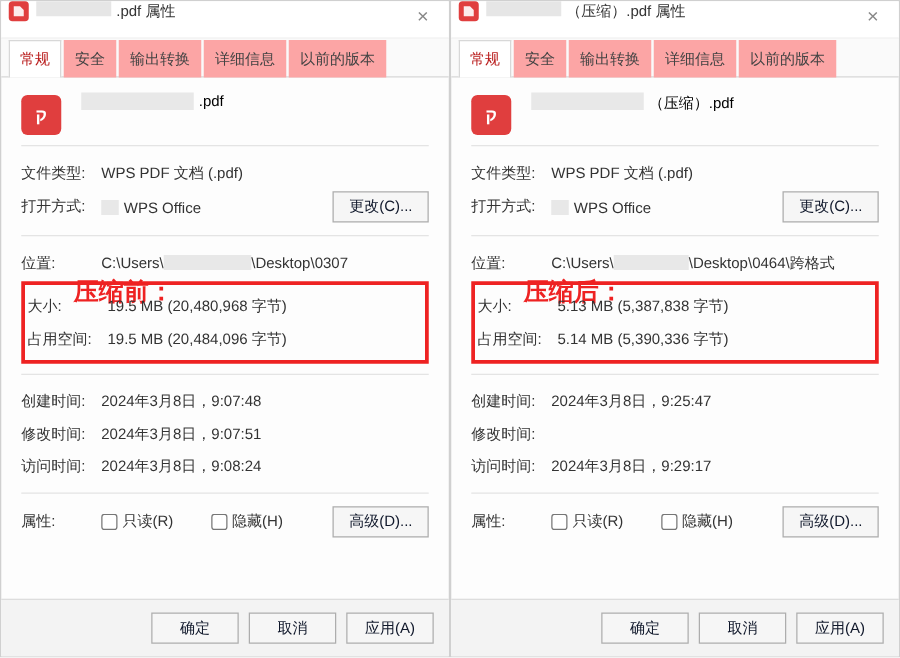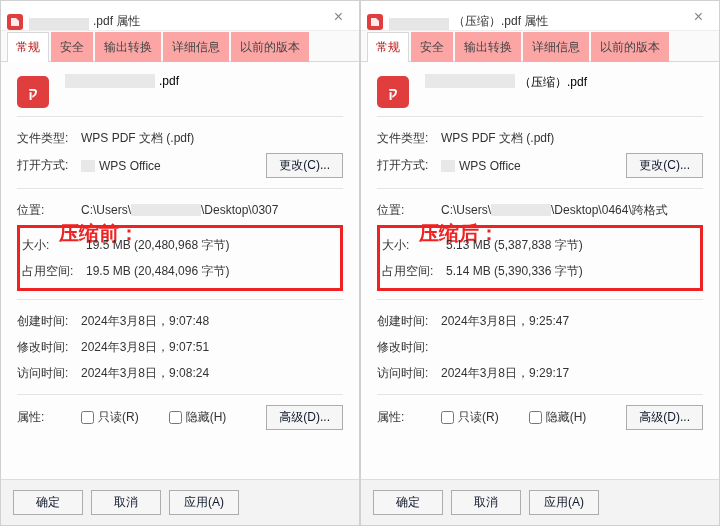--- a/index.html
+++ b/index.html
@@ -1,19 +1,19 @@
 <!DOCTYPE html>
 <html><head>
 <meta charset="utf-8">
 <style>
 *{box-sizing:border-box;margin:0;padding:0;font-family:"Microsoft YaHei","SimSun",sans-serif;font-size:12px}
 body{background:#fff;width:720px;height:526px;overflow:hidden;position:relative}
 .container{display:flex;gap:0;height:100%}
 .dialog{width:360px;height:526px;border:1px solid #d0d0d0;background:#fdfdfd;display:flex;flex-direction:column;position:relative}
-.titlebar{height:30px;background:#fff;display:flex;align-items:flex-end;padding:0 6px;border-bottom:1px solid #eee}
+.titlebar{height:30px;background:#fff;display:flex;align-items:flex-start;padding:0 6px;border-bottom:1px solid #eee}
 .title-icon{width:16px;height:16px;background:#e03e3e;border-radius:3px;display:flex;align-items:center;justify-content:center;margin-right:6px}
 .title-icon svg{width:10px;height:10px;fill:#fff}
 .title-redact{width:60px;height:12px;background:#e6e6e6;margin-right:4px}
 .title-text{color:#333}
 .close-x{margin-left:auto;font-size:16px;color:#888;padding:4px 10px;cursor:pointer}
 .tabs{display:flex;border-bottom:1px solid #d8d8d8;padding:0 6px;gap:2px;background:#fafafa}
 .tab{padding:6px 8px;color:#444;cursor:pointer;border:1px solid transparent;border-bottom:none;position:relative;top:1px;background:#fca5a5}
 .tab.active{background:#fff;border-color:#d8d8d8;color:#b91c1c}
 .body{padding:12px 16px 8px 16px;flex:1;position:relative}
 .file-icon{width:32px;height:32px;background:#e03e3e;border-radius:5px;display:flex;align-items:center;justify-content:center;position:absolute;left:16px;top:14px}
@@ -27,21 +27,21 @@
 .row .val .redact{height:12px;background:#e8e8e8;display:inline-block}
 .btn{border:1px solid #adadad;background:#f6f6f6;padding:3px 12px;cursor:pointer;color:#0f172a;min-width:68px;text-align:center}
 .btn.small{margin-left:auto}
 .box-red{border:3px solid #e22;padding:4px 2px;position:relative;margin-top:2px}
 .annot{position:absolute;font-size:20px;font-weight:bold;color:#e22}
 .annot.left{left:58px;top:158px}
 .annot.right{left:58px;top:158px}
 .checkbox-row{display:flex;align-items:center;gap:30px}
 .cb{display:flex;align-items:center;gap:4px}
 .cb input{width:13px;height:13px}
-.footer{border-top:1px solid #ddd;padding:10px 12px;background:#f3f3f3;display:flex;gap:8px}
+.footer{border-top:1px solid #ddd;padding:10px 12px;background:#f3f3f3;display:flex;justify-content:flex-end;gap:8px}
 .footer .btn{min-width:70px}
 </style>
 </head>
 <body>
 
 <div class="container">
 
 <div class="dialog">
   <div class="titlebar">
     <span class="title-icon">

